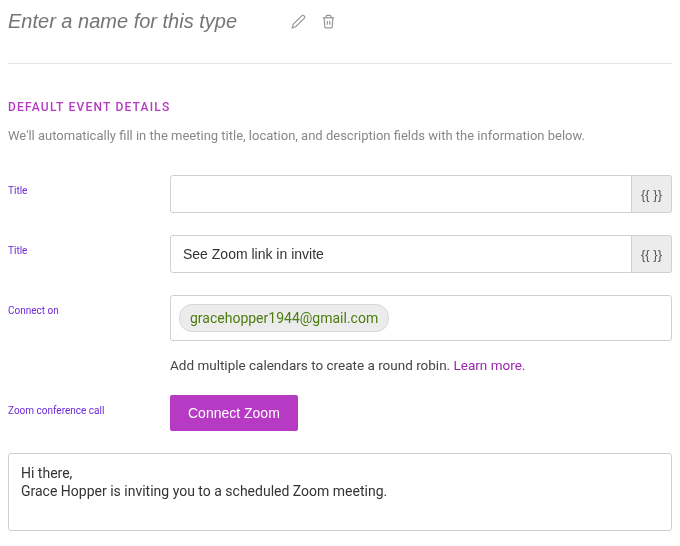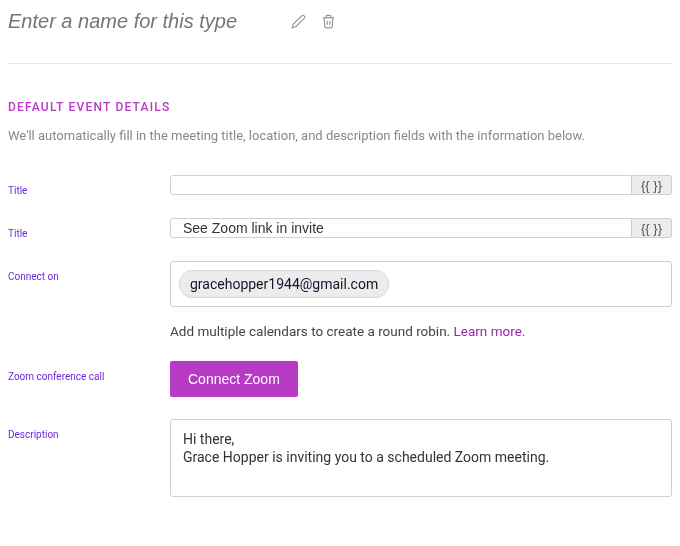--- a/index.html
+++ b/index.html
@@ -73,21 +73,21 @@
       padding-top: 10px;
       flex-shrink: 0;
     }
     .form-control { flex: 1; }
     .input-group {
       display: flex;
       align-items: stretch;
     }
     .text-input {
       flex: 1;
-      height: 20px;
+      height: 38px;
       padding: 0 12px;
       font-size: 14px;
       color: #333;
       border: 1px solid #d0d0d0;
       border-radius: 3px 0 0 3px;
       outline: none;
     }
     .var-btn {
       width: 40px;
       display: flex;
@@ -110,21 +110,21 @@
       align-items: center;
       flex-wrap: wrap;
       gap: 6px;
     }
     .chip {
       background: #ececec;
       border: 1px solid #d8d8d8;
       border-radius: 13px;
       padding: 5px 10px;
       font-size: 14px;
-      color: #0f172a;
+      color: #4d7c0f;
     }
     .helper-text {
       font-size: 13.5px;
       color: #444;
       margin-top: 16px;
     }
     .connect-btn {
       background: #b63ac3;
       color: #fff;
       border: none;
@@ -210,21 +210,20 @@
     </div>
 
     <div class="form-row">
       <div class="form-label">Zoom conference call</div>
       <div class="form-control">
         <button class="connect-btn">Connect Zoom</button>
       </div>
     </div>
 
     <div class="form-row">
-      <div class="form-label">Description</div>
       <div class="form-control">
         <textarea class="textarea" style="">Hi there,
 Grace Hopper is inviting you to a scheduled Zoom meeting.</textarea>
       </div>
     </div>
 
   </div>
 </div>
 
 </body></html>

